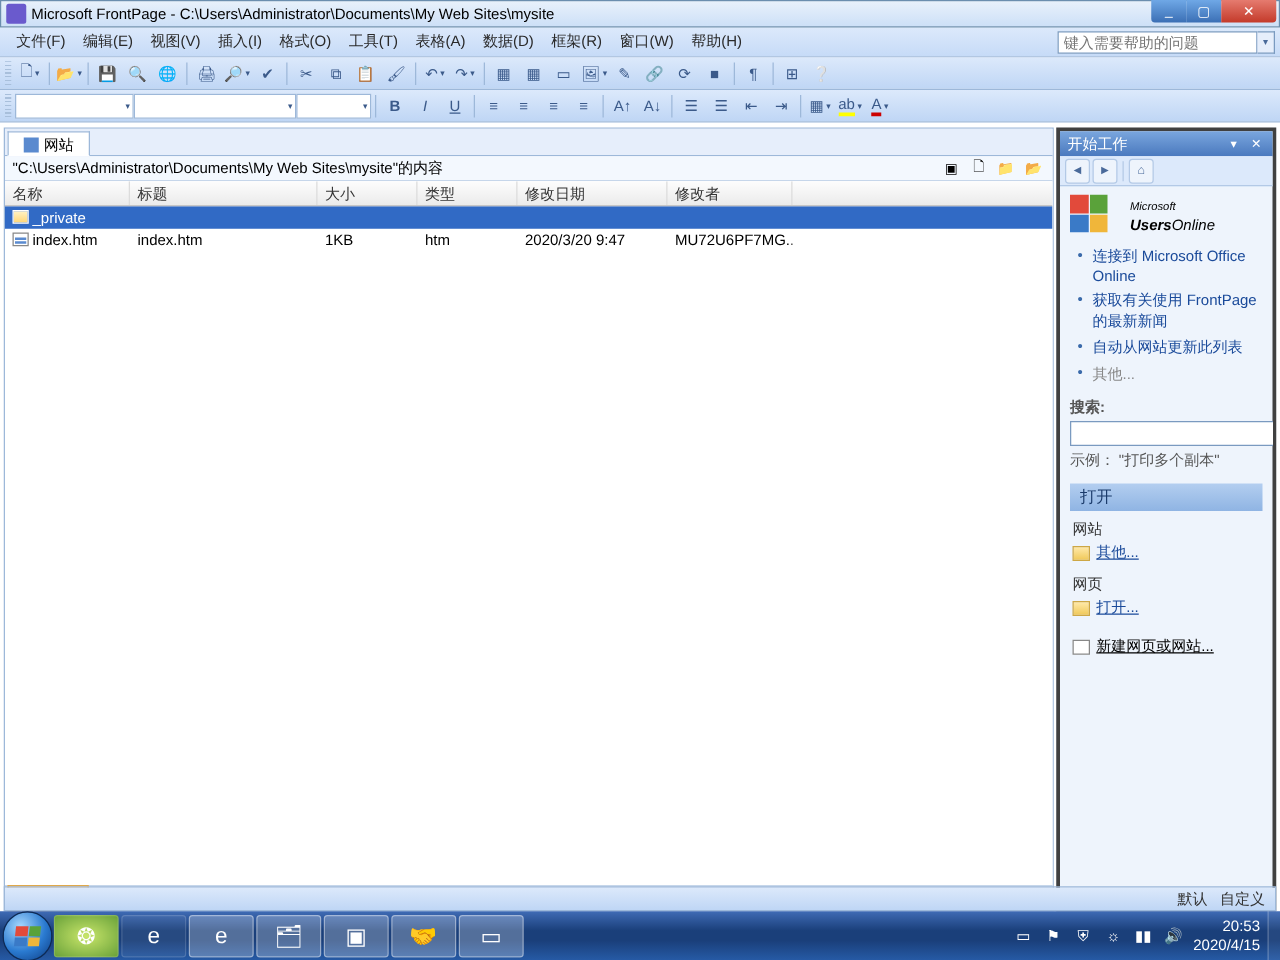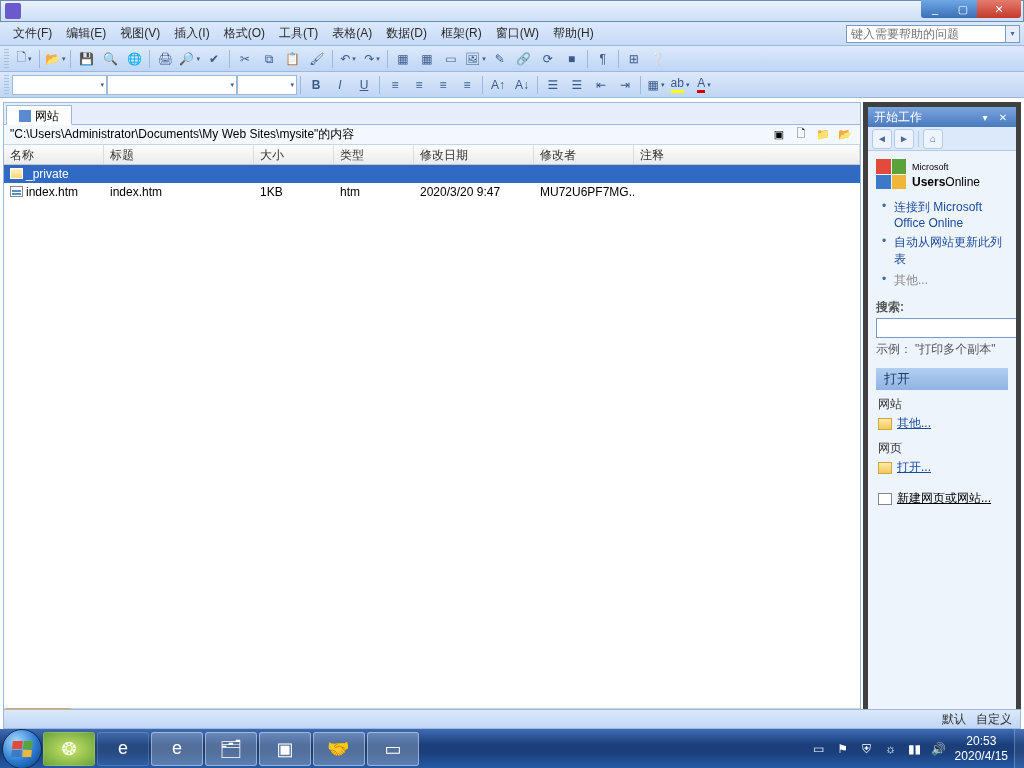--- a/index.html
+++ b/index.html
@@ -61,28 +61,28 @@
 .col-moddate { width: 120px; }
 .col-modby { width: 100px; }
 .col-notes { flex: 1; }
 
 .view-tabs { height: 20px; background: #e6eefb; border-top: 1px solid #c6d6ea; display: flex; align-items: center; padding-left: 2px; }
 .vtab { padding: 1px 6px; display: flex; align-items: center; gap: 3px; color: #000; }
 .vtab.active { background: #ffcf8a; border: 1px solid #e0a84a; }
 .vico { width: 12px; height: 10px; display: inline-block; background: #6aa0e0; }
 
 
-.task-pane { width: 158px; border: 5px solid #404040; background: #eef4fc; display: flex; flex-direction: column; }
+.task-pane { width: 176px; border: 3px solid #404040; background: #eef4fc; display: flex; flex-direction: column; }
 .tp-head { height: 20px; background: linear-gradient(#7aa6de, #4a79be); color: #fff; display: flex; align-items: center; padding: 0 6px; }
 .tp-head .spacer { flex: 1; }
 .tp-head .hbtn { width: 14px; height: 14px; display: flex; align-items: center; justify-content: center; font-size: 10px; margin-left: 4px; color: #fff; cursor: pointer; }
 .tp-nav { height: 24px; background: #dce9fb; border-bottom: 1px solid #b3c9e6; display: flex; align-items: center; padding: 0 4px; gap: 2px; }
 .tp-nav .nbtn { width: 20px; height: 20px; border: 1px solid #b3c9e6; background: #eef4fc; border-radius: 3px; display: flex; align-items: center; justify-content: center; color: #4a6a9a; font-size: 10px; }
 .tp-body { flex: 1; padding: 6px 8px; overflow: auto; font-size: 12px; }
-.office-logo { display: flex; align-items: flex-end; gap: 6px; margin-bottom: 8px; }
+.office-logo { display: flex; align-items: center; gap: 18px; margin-bottom: 8px; font-style: italic; }
 .office-logo .sq { width: 30px; height: 30px; display: grid; grid-template: 1fr 1fr / 1fr 1fr; gap: 1px; }
 .office-logo .sq span:nth-child(1){background:#e24a3b;} .office-logo .sq span:nth-child(2){background:#5aa23a;} .office-logo .sq span:nth-child(3){background:#3a7ac7;} .office-logo .sq span:nth-child(4){background:#f0b63a;}
 .office-logo .txt { font-size: 14px; }
 .office-logo .txt b { font-weight: bold; }
 .tp-list { list-style: none; padding-left: 10px; }
 .tp-list li { position: relative; padding: 2px 0 2px 8px; }
 .tp-list li::before { content: "•"; position: absolute; left: -4px; color: #3a6aaa; }
 .tp-list a { color: #1a4a9a; text-decoration: none; }
 .tp-list .muted { color: #888; }
 .tp-sec-label { color: #555; margin: 8px 0 2px; font-weight: bold; }
@@ -98,29 +98,30 @@
 .fp-status { position: absolute; left: 3px; right: 3px; bottom: 39px; height: 20px; background: linear-gradient(#dce9fb, #bfd6f5); display: flex; align-items: center; justify-content: flex-end; padding: 0 8px; gap: 10px; color: #333; border: 1px solid #9db8d9; }
 
 
 .taskbar { position: absolute; left: 0; right: 0; bottom: 0; height: 39px; background: linear-gradient(#3f6bb5, #1a3f7a 40%, #1a3f7a 60%, #265aa5); display: flex; align-items: center; }
 .start-orb { width: 40px; height: 40px; margin-left: 2px; border-radius: 50%; background: radial-gradient(circle at 35% 30%, #a6d8ff, #2a7ad0 55%, #0d3a80); border: 1px solid #0d2a55; display: flex; align-items: center; justify-content: center; }
 .start-orb .flag { width: 20px; height: 16px; display: grid; grid-template: 1fr 1fr / 1fr 1fr; gap: 1px; transform: skewX(-6deg); }
 .start-orb .flag span:nth-child(1){background:#e24a3b;} .start-orb .flag span:nth-child(2){background:#5aa23a;} .start-orb .flag span:nth-child(3){background:#3a7ac7;} .start-orb .flag span:nth-child(4){background:#f0b63a;}
 .tb-item { width: 52px; height: 34px; margin: 0 1px; border: 1px solid rgba(255,255,255,0.15); border-radius: 3px; background: rgba(255,255,255,0.06); display: flex; align-items: center; justify-content: center; font-size: 18px; color: #fff; }
 .tb-item.active { background: rgba(255,255,255,0.25); border-color: rgba(255,255,255,0.4); }
 .sys-tray { margin-left: auto; display: flex; align-items: center; height: 100%; padding: 0 6px; color: #fff; gap: 8px; }
-.sys-tray .clock { text-align: center; font-size: 11px; line-height: 1.25; }
+.sys-tray .clock { text-align: right; font-size: 11px; line-height: 1.25; }
 .tray-ico { width: 16px; height: 16px; display: inline-flex; align-items: center; justify-content: center; font-size: 12px; color: #fff; }
 .show-dt { width: 10px; height: 39px; border-left: 1px solid rgba(255,255,255,0.25); background: rgba(255,255,255,0.05); }
 </style>
 </head>
 <body>
 
 <div class="titlebar">
   <span class="app-icon"></span>
+  <span class="title-text">Microsoft FrontPage - C:\Users\Administrator\Documents\My Web Sites\mysite</span>
   <div class="win-controls">
     <div class="win-btn win-min">_</div>
     <div class="win-btn win-max">▢</div>
     <div class="win-btn win-close">✕</div>
   </div>
 </div>
 
 <div class="menubar">
   <span class="item">文件(F)</span>
   <span class="item">编辑(E)</span>
@@ -243,21 +244,20 @@
       </div>
     </div>
     <div class="file-list">
       <div class="fl-head">
         <div class="col col-name">名称</div>
         <div class="col col-title">标题</div>
         <div class="col col-size">大小</div>
         <div class="col col-type">类型</div>
         <div class="col col-moddate">修改日期</div>
         <div class="col col-modby">修改者</div>
-        <div class="col col-notes">注释</div>
       </div>
       <div id="file-rows">
           <div class="fl-row selected">
             <div class="col col-name"><span class="fico folder sel"></span>_private</div>
             <div class="col col-title"></div>
             <div class="col col-size"></div>
             <div class="col col-type"></div>
             <div class="col col-moddate"></div>
             <div class="col col-modby"></div>
             <div class="col col-notes"></div>
@@ -322,20 +322,21 @@
             <span></span>
             <span></span>
           </div>
         <div class="txt">
           <span style="font-size:9px">Microsoft</span><br>
           <b>Users</b><span>Online</span>
         </div>
       </div>
       <ul class="tp-list">
         <li><a href="#">连接到 Microsoft Office Online</a></li>
+        <li><a href="#">获取有关使用 FrontPage 的最新新闻</a></li>
         <li><a href="#">自动从网站更新此列表</a></li>
         <li class="muted"><span>其他...</span></li>
       </ul>
       <div class="tp-sec-label">搜索:</div>
       <div class="tp-search">
         <input style="">
         <div class="tp-go">➜</div>
       </div>
       <div class="tp-example">
         <span>示例：</span>

